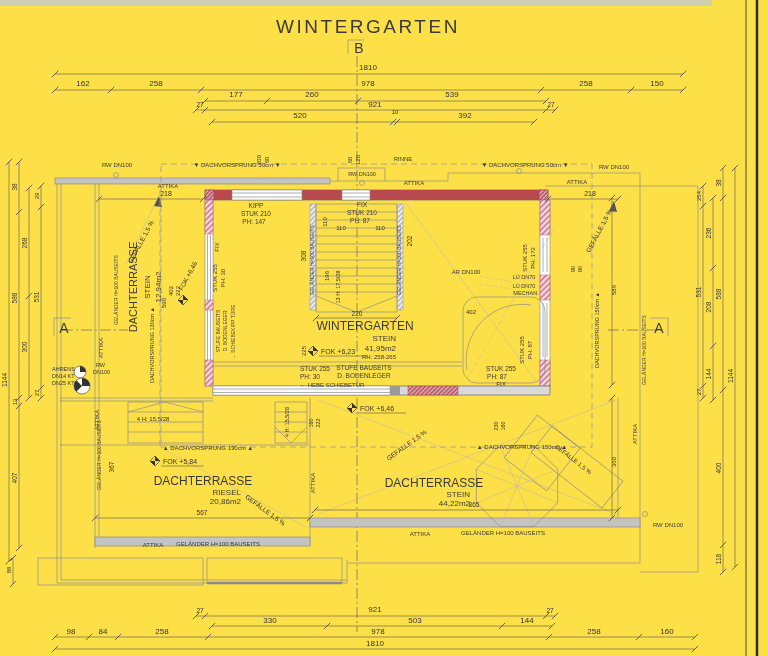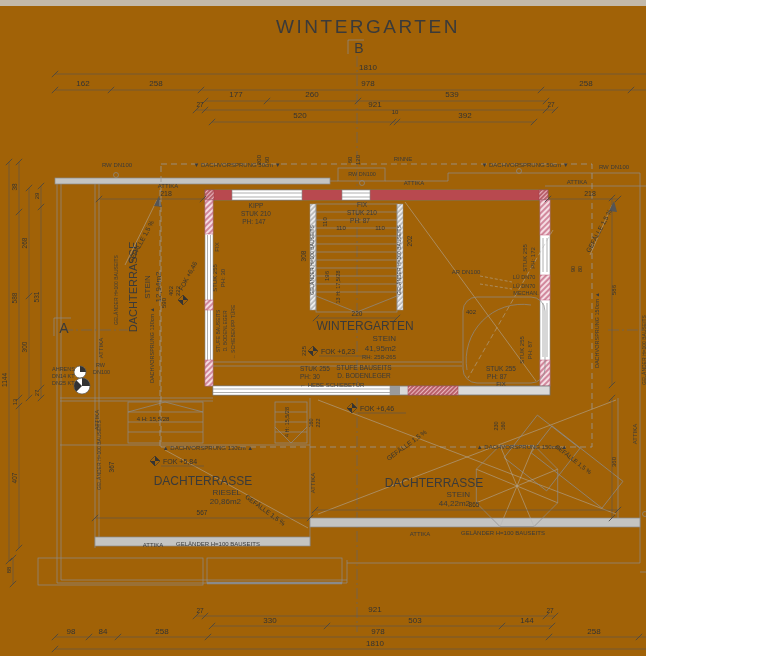--- a/index.html
+++ b/index.html
@@ -1,16 +1,16 @@
 <!DOCTYPE html>
 <html><head>
 <meta charset="utf-8">
 <style>
   html,body{margin:0;padding:0;background:#fff;}
-  #page{position:relative;width:646px;height:656px;background:#a16207;overflow:hidden;}
+  #page{position:relative;width:768px;height:656px;background:#fde047;overflow:hidden;}
   svg{position:absolute;left:0;top:0;}
   text{font-family:"Liberation Sans","DejaVu Sans",sans-serif;fill:#3a3a3a;}
   .dim{fill:#333;}
   .thin{stroke:#8c8c8c;stroke-width:0.7;fill:none;}
   .xthin{stroke:#b5b5b5;stroke-width:0.5;fill:none;}
   .dimln{stroke:#555;stroke-width:0.6;fill:none;}
   .dash{stroke:#999;stroke-width:0.8;fill:none;stroke-dasharray:6 4;}
   .dashdot{stroke:#666;stroke-width:0.7;fill:none;stroke-dasharray:11 3 2 3;}
   .wall{stroke:#777;stroke-width:0.8;}
 </style>

